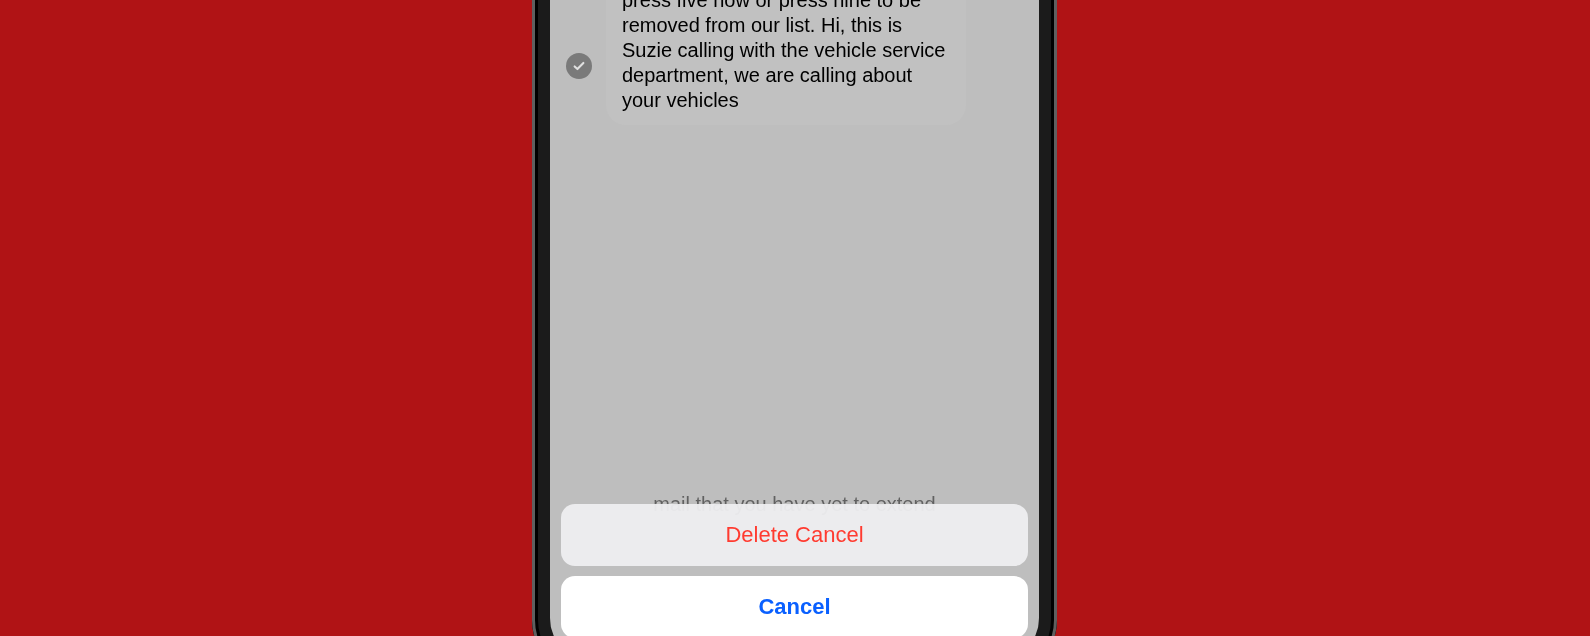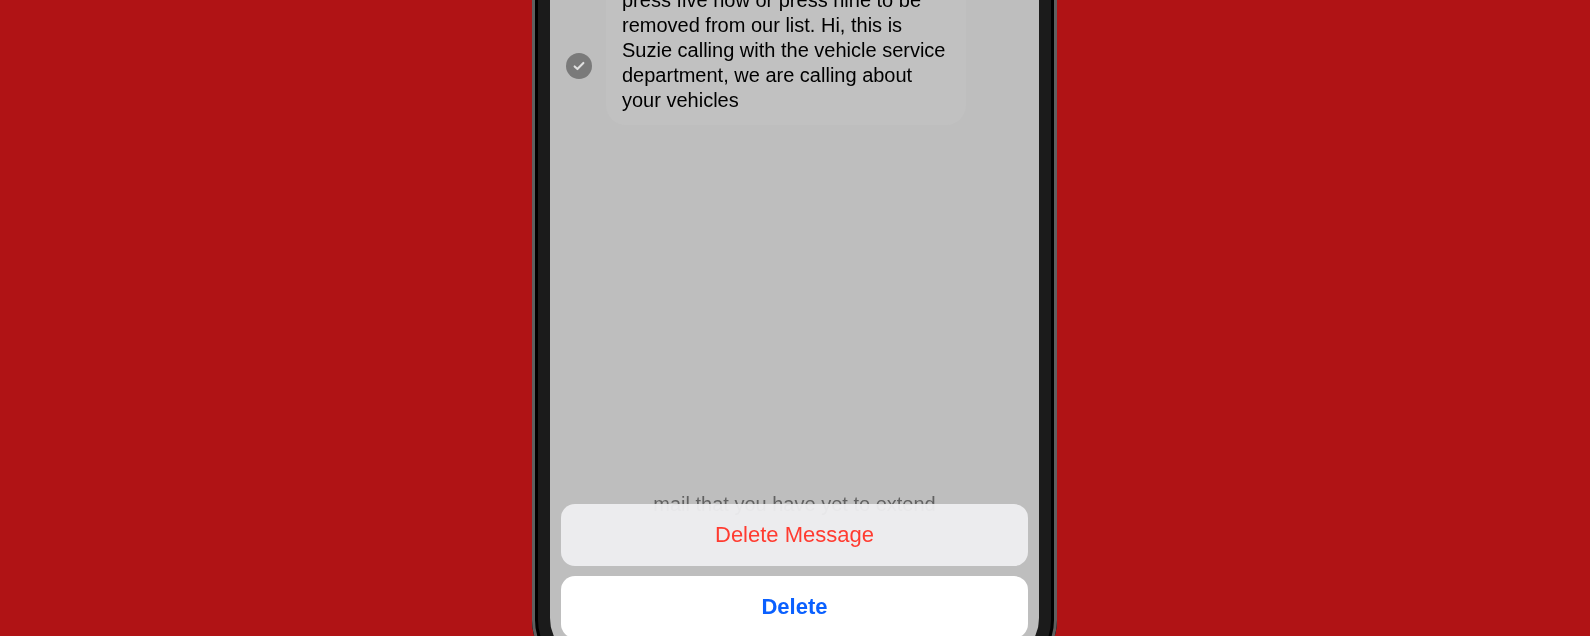--- a/index.html
+++ b/index.html
@@ -132,24 +132,24 @@
       </div>
     </div>
 
     <div class="hidden-line">mail that you have yet to extend</div>
 
     <div class="screen-dim-overlay"></div>
 
     <div class="action-sheet">
       <div class="sheet-group">
         <button class="sheet-button destructive">
-          <span>Delete Message</span>
+          <span>Delete Cancel</span>
         </button>
       </div>
       <div class="cancel-group">
         <button class="sheet-button cancel">
-          <span>Delete</span>
+          <span>Cancel</span>
         </button>
       </div>
     </div>
 
   </div>
 </div>
 
 </body></html>

